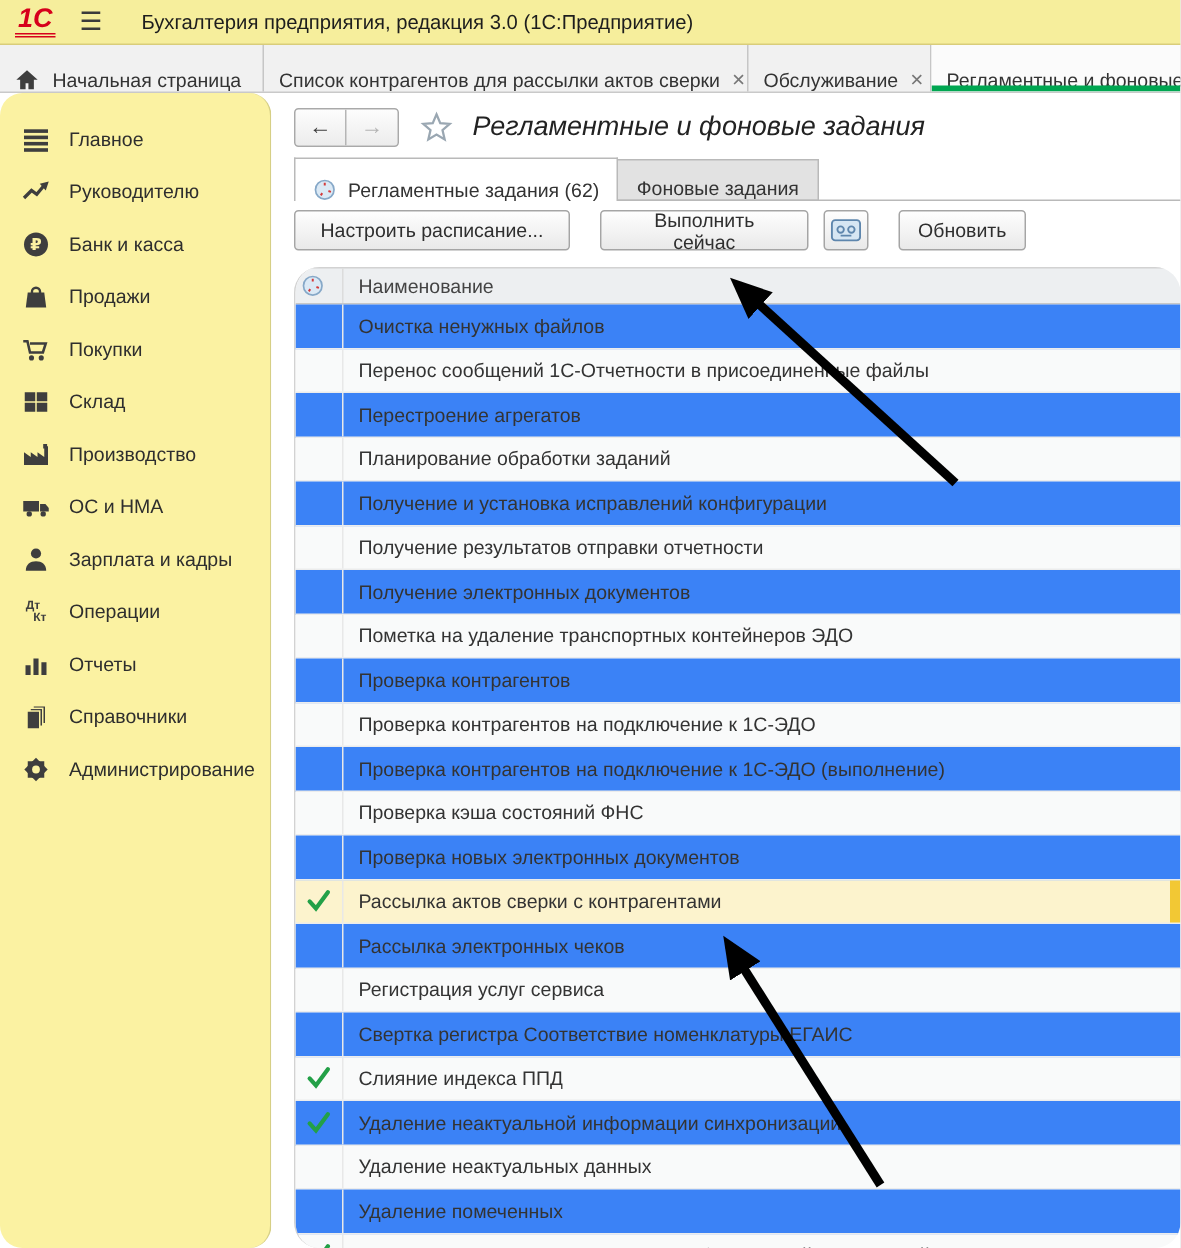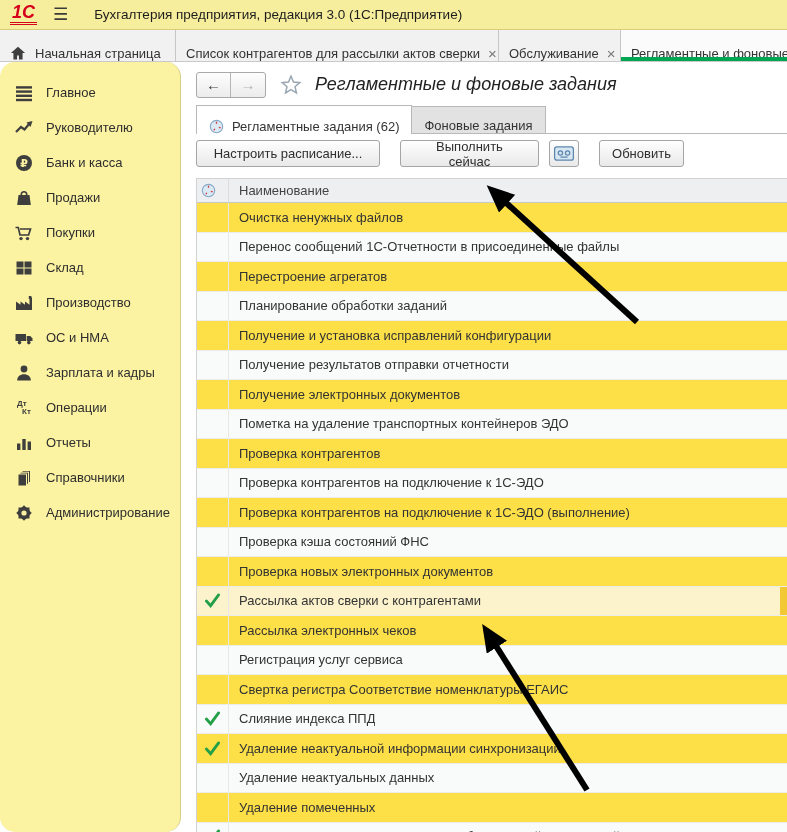--- a/index.html
+++ b/index.html
@@ -64,28 +64,28 @@
   .btn { height:27px; border:1px solid #a5a5a5; border-radius:3px;
     background:linear-gradient(#fefefe,#e9e9e9); color:#2e2e2e; font-size:13px;
     display:flex; align-items:center; justify-content:center; cursor:pointer; padding:0 16px; }
   .btn-sched { width:184px; margin-right:20px; }
   .btn-run { width:139px; margin-right:10px; }
   .btn-ico { width:30px; padding:0; margin-right:20px; }
   .btn-refresh { width:85px; }
 
   
   .gtable { position:absolute; left:15px; top:116px; right:0; bottom:0; border-left:1px solid #d2d2d2;
-    overflow:hidden; }
+    overflow:hidden;border-radius:17px; }
   .thead { height:25px; background:#edeff1; border-top:1px solid #d2d2d2; border-bottom:1px solid #c7c7c7;
     display:flex; align-items:center; }
   .col-ico { width:32px; flex:0 0 32px; height:100%; display:flex; align-items:center; justify-content:center;
     border-right:1px solid #dcdcdc; }
   .thead .hlabel { padding-left:10px; color:#444; }
   .trow { height:29.5px; display:flex; align-items:center; border-bottom:1px solid #ececec;
-    cursor:pointer; position:relative; background:#fde047; }
+    cursor:pointer; position:relative; background:#3b82f6; }
   .trow:nth-child(even) { background:#f9fafa; }
   .trow .col-ico { border-right:1px solid #e8e8e8; }
   .trow .tname { padding-left:10px; color:#333; white-space:nowrap; overflow:hidden; }
   .trow .chk { visibility:hidden; width:17px; height:15px; }
   .trow.checked .chk { visibility:visible; }
   .trow.selected { background:var(--selection_bg); }
   .trow.selected::after { content:""; position:absolute; right:0; top:0; bottom:0; width:7px;
     background:var(--selection_bar); }
 
   

